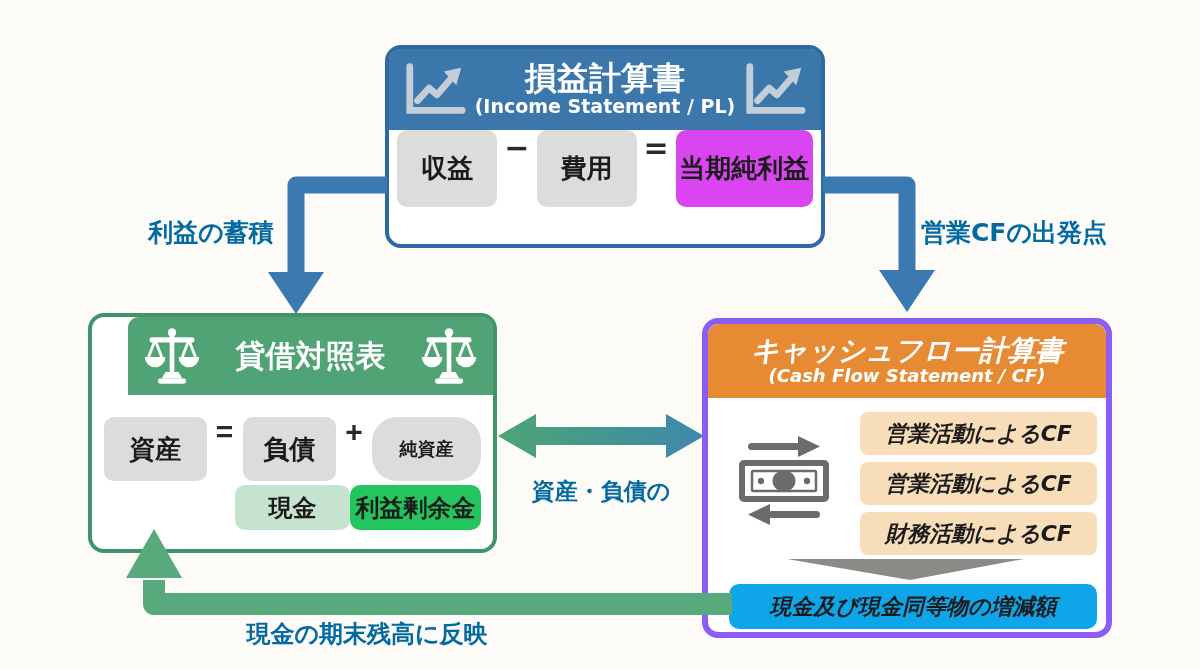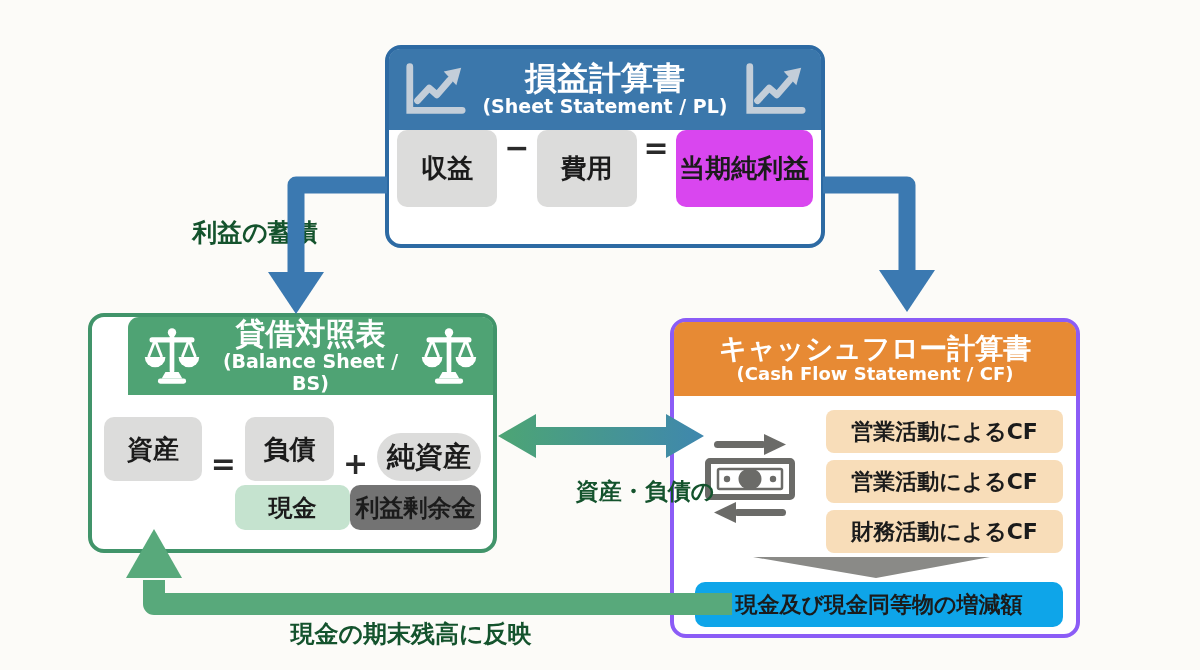--- a/index.html
+++ b/index.html
@@ -33,45 +33,45 @@
   .pl-body { display:flex; justify-content:center; gap:7px; height:114px; }
   .pl-pill { width:100px; height:77px; font-size:26px; }
   .pill-netincome { width:137px; height:77px; font-size:26px; background:#d946ef; }
 
   
   .bs { left:88px; top:313px; width:409px; height:240px; border:4px solid #41946a; }
   .bs .box-header { background:#4fa374; height:78px;margin-left:36px; }
   .bs .box-title { font-size:30px; }
   .bs .box-subtitle { font-size:19px; }
   .bs-body { padding:22px 12px 0 12px; }
-  .bs-row1 { display:flex; align-items:flex-end; justify-content:center; gap:9px; }
+  .bs-row1 { display:flex; align-items:flex-start; justify-content:center; gap:9px;font-family:Liberation Mono, monospace; }
   .pill-assets { width:113px; height:64px; font-size:26px; }
   .pill-liab   { width:103px; height:64px; font-size:26px; }
-  .pill-netassets { width:120px; height:48px; font-size:28px;border-radius:25px; }
+  .pill-netassets { width:120px; height:64px; font-size:18px;border-radius:25px; }
   .bs-row2 { display:flex; align-items:center; justify-content:flex-end; margin-top:4px; }
   .pill-cash { width:115px; height:45px; font-size:24px; background:#c5e3cf; }
-  .pill-retained { width:131px; height:45px; font-size:24px; background:#737373; }
-
-  
-  .cf { left:670px; top:318px; width:410px; height:320px; border:4px solid #8b5cf6; }
+  .pill-retained { width:131px; height:45px; font-size:24px; background:#22c55e; }
+
+  
+  .cf { left:702px; top:318px; width:410px; height:320px; border:6px solid #8b5cf6;font-style:italic; }
   .cf .box-header { background:#e78a34; height:74px; flex-direction:column; justify-content:center; }
   .cf .box-title { font-size:28px; }
   .cf .box-subtitle { font-size:18px; }
   .cf-body { position:relative; height:190px; }
   .cf-pills { position:absolute; left:152px; top:14px; display:flex; flex-direction:column; gap:7px; }
   .cf-pill { width:237px; height:43px; font-size:22px; background:#f8ddb9; border-radius:8px; }
   .money-icon { position:absolute; left:28px; top:32px; }
   .cf-triangle { position:absolute; left:79px; top:161px; width:237px; height:21px; }
   .pill-cfresult { position:absolute; left:21px; top:186px; width:368px; height:45px;
                    font-size:22px; background:#0ea5e9; border-radius:10px; }
 
   
   .edge-label {
-    position:absolute; font-weight:bold; color:#14532d; white-space:nowrap;
-    transform:translate(-50%,-50%); z-index:6; text-align:center;margin-left:44px;
+    position:absolute; font-weight:bold; color:#0369a1; white-space:nowrap;
+    transform:translate(-50%,-50%); z-index:6; text-align:center;
   }
   .lab-pl-bs  { left:211px;  top:232px; font-size:25px; }
   .lab-pl-cf  { left:1014px; top:232px; font-size:25px; }
   .lab-bs-cf  { left:601px;  top:491px; font-size:23px; line-height:1.32; }
   .lab-cf-bs  { left:367px;  top:634px; font-size:24px; }
 
   .overlay { position:absolute; left:0; top:0; z-index:10; pointer-events:none; }
   .icon svg { display:block; }
 </style>
 </head>
@@ -83,21 +83,21 @@
     <div class="box-header">
       <span class="icon">
         <svg width="64" height="56" viewBox="0 0 66 56">
           <path d="M7 4 V49 H61" stroke="#c3ced9" stroke-width="7" fill="none" stroke-linecap="round"></path>
           <path d="M15 39 L27 26 L35 33 L48 18" stroke="#c3ced9" stroke-width="7" fill="none" stroke-linecap="round" stroke-linejoin="round"></path>
           <polygon points="42,9 60,5 55,23" fill="#c3ced9"></polygon>
         </svg>
       </span>
       <div class="header-text">
         <div class="box-title">損益計算書</div>
-        <div class="box-subtitle">(Sheet Statement / PL)</div>
+        <div class="box-subtitle">(Income Statement / PL)</div>
       </div>
       <span class="icon">
         <svg width="64" height="56" viewBox="0 0 66 56">
           <path d="M7 4 V49 H61" stroke="#c3ced9" stroke-width="7" fill="none" stroke-linecap="round"></path>
           <path d="M15 39 L27 26 L35 33 L48 18" stroke="#c3ced9" stroke-width="7" fill="none" stroke-linecap="round" stroke-linejoin="round"></path>
           <polygon points="42,9 60,5 55,23" fill="#c3ced9"></polygon>
         </svg>
       </span>
     </div>
     <div class="pl-body">
@@ -119,21 +119,20 @@
           <path d="M14 14 L7 32 M14 14 L21 32" stroke="#fff" stroke-width="3" fill="none"></path>
           <path d="M3 32 A11 11 0 0 0 25 32 Z" fill="#fff"></path>
           <path d="M50 14 L43 32 M50 14 L57 32" stroke="#fff" stroke-width="3" fill="none"></path>
           <path d="M39 32 A11 11 0 0 0 61 32 Z" fill="#fff"></path>
           <path d="M25 48 h14 l4 7 h-22 Z" fill="#fff"></path>
           <rect x="17" y="55" width="30" height="5.5" rx="2.5" fill="#fff"></rect>
         </svg>
       </span>
       <div class="header-text">
         <div class="box-title">貸借対照表</div>
-        <div class="box-subtitle">(Balance Sheet / BS)</div>
       </div>
       <span class="icon">
         <svg width="60" height="62" viewBox="0 0 64 62">
           <circle cx="32" cy="6" r="4.5" fill="#fff"></circle>
           <rect x="29.5" y="6" width="5" height="43" rx="2" fill="#fff"></rect>
           <rect x="8" y="11" width="48" height="5.5" rx="2.7" fill="#fff"></rect>
           <path d="M14 14 L7 32 M14 14 L21 32" stroke="#fff" stroke-width="3" fill="none"></path>
           <path d="M3 32 A11 11 0 0 0 25 32 Z" fill="#fff"></path>
           <path d="M50 14 L43 32 M50 14 L57 32" stroke="#fff" stroke-width="3" fill="none"></path>
           <path d="M39 32 A11 11 0 0 0 61 32 Z" fill="#fff"></path>
@@ -184,20 +183,21 @@
       <span class="cf-triangle">
         <svg width="237" height="21" viewBox="0 0 237 21">
           <polygon points="0,0 237,0 123,21" fill="#8a8a87"></polygon>
         </svg>
       </span>
       <div class="pill pill-cfresult">現金及び現金同等物の増減額</div>
     </div>
   </div>
 
   <div class="edge-label lab-pl-bs">利益の蓄積</div>
+  <div class="edge-label lab-pl-cf">営業CFの出発点</div>
   <div class="edge-label lab-bs-cf">
     <div>資産・負債の</div>
   </div>
   <div class="edge-label lab-cf-bs">現金の期末残高に反映</div>
 
   <svg class="overlay" width="1200" height="670" viewBox="0 0 1200 670">
     <defs>
       <linearGradient id="gradLR" x1="0" y1="0" x2="1" y2="0">
         <stop offset="0" stop-color="#4da574"></stop>
         <stop offset="1" stop-color="#3f87ae"></stop>

